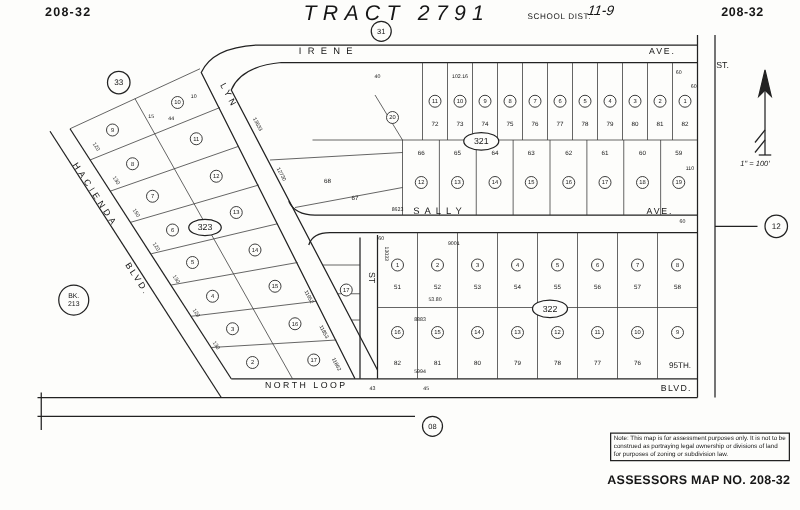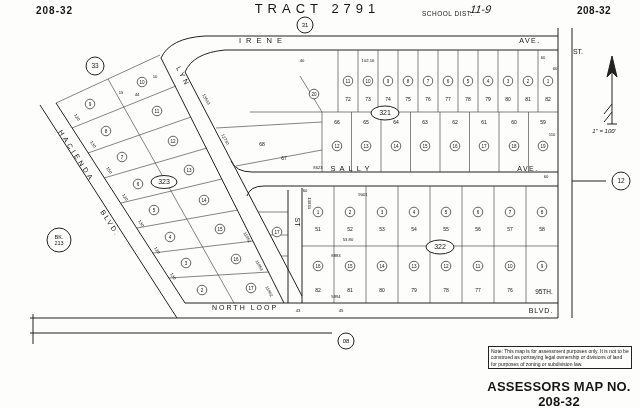--- a/index.html
+++ b/index.html
@@ -4,29 +4,29 @@
 <style>
   html,body{margin:0;padding:0;background:#e8e8e8;}
   .sheet{
     position:relative;width:640px;height:408px;background:#fdfdfb;
     font-family:"Liberation Sans",sans-serif;color:#161616;overflow:hidden;
   }
   .sheet svg{position:absolute;left:0;top:0;}
   svg text{font-family:"Liberation Sans",sans-serif;fill:#161616;}
   .abs{position:absolute;}
   .hdr-left{left:36px;top:5px;font-size:10px;letter-spacing:1px;font-weight:bold;}
-  .title{left:225px;top:1px;width:185px;text-align:center;font-size:13px;letter-spacing:5px;}
+  .title{left:225px;top:1px;width:185px;text-align:center;font-size:17px;letter-spacing:5px;font-style:italic;}
   .school-label{left:422px;top:10px;font-size:6.5px;letter-spacing:0.5px;}
   .school-val{left:470px;top:3px;font-size:11px;font-style:italic;transform:skewX(-8deg);}
   .hdr-right{left:577px;top:5px;font-size:10px;letter-spacing:0.5px;font-weight:bold;}
   .note-box{
     left:488px;top:346px;width:138px;border:1px solid #222;
     font-size:5px;line-height:1.25;padding:1px 2px;text-align:left;
   }
-  .assessors{left:484px;top:379px;width:150px;text-align:center;font-size:13px;font-weight:bold;letter-spacing:0.2px;}
+  .assessors{left:484px;top:379px;width:150px;text-align:center;font-size:10px;font-weight:bold;letter-spacing:0.2px;}
   .county{left:484px;top:391px;width:150px;text-align:center;font-size:8px;font-weight:bold;}
 </style>
 </head>
 <body>
 
 <div class="sheet">
 
   <svg id="map-svg" width="640" height="408" viewBox="0 0 640 408">
 
     <g stroke="#222" fill="none" stroke-width="1">

